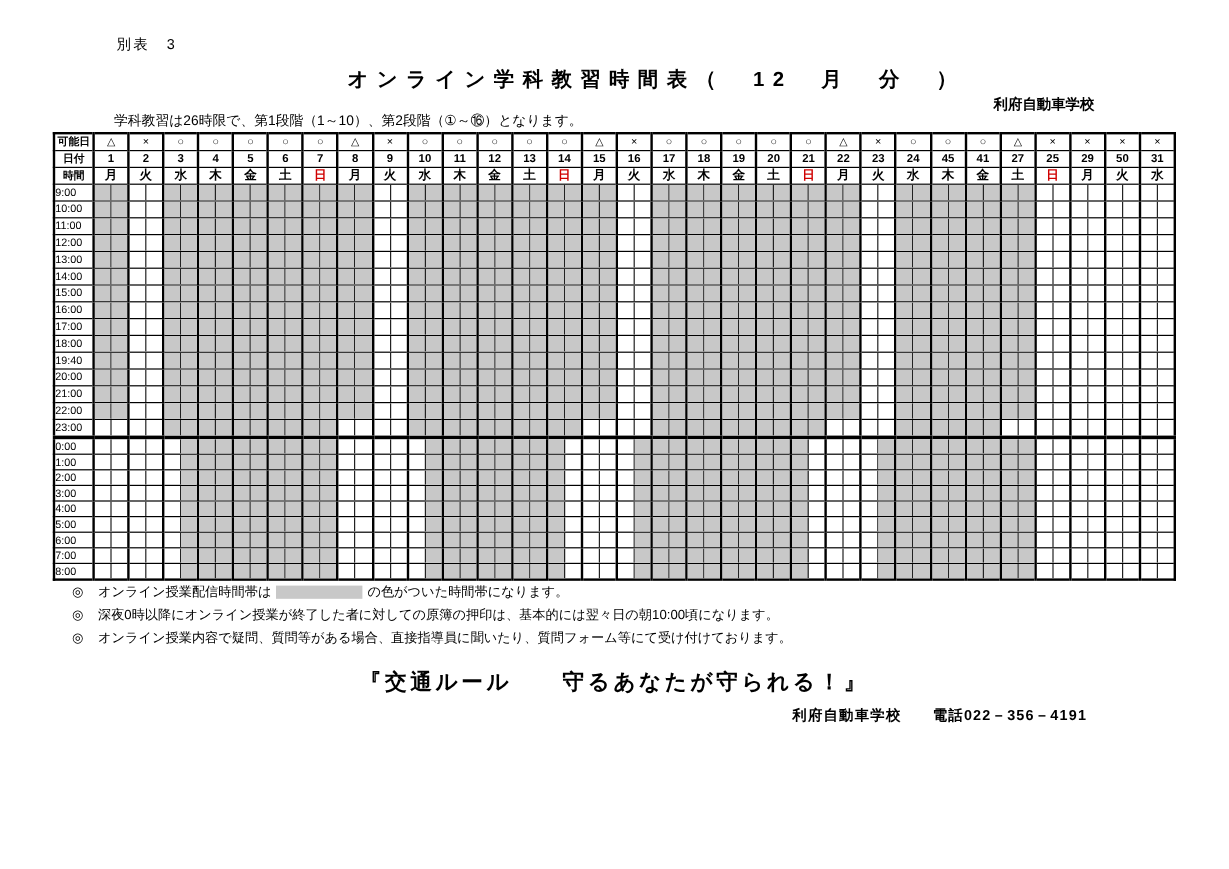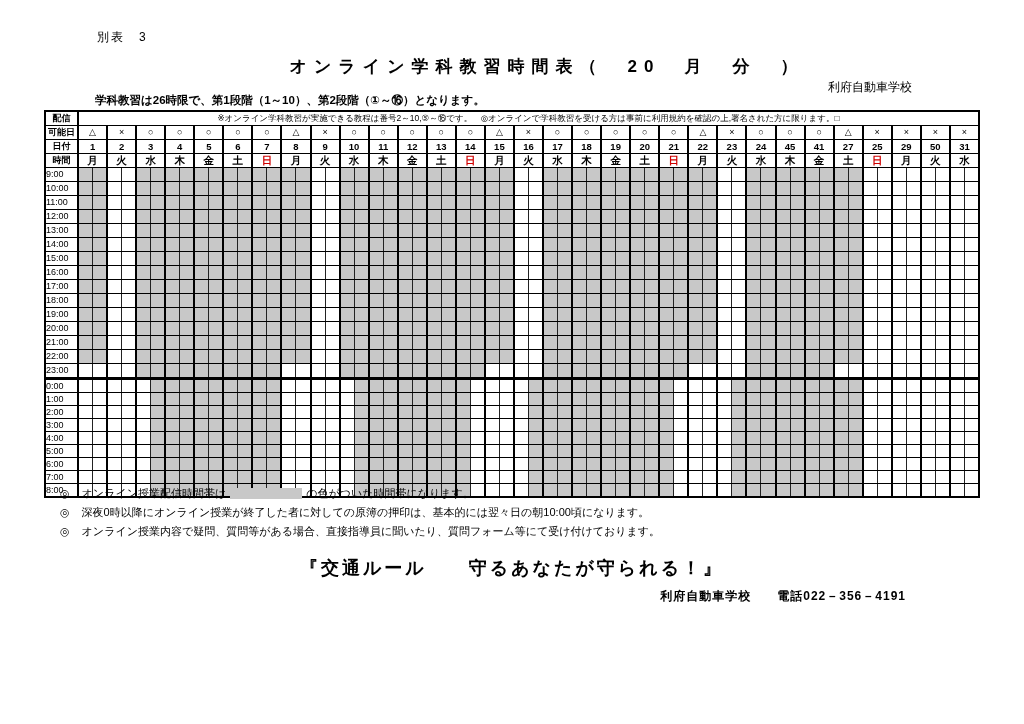--- a/index.html
+++ b/index.html
@@ -4,22 +4,22 @@
 <style>
   html,body{margin:0;padding:0}
   body{
     width:1024px;height:724px;background:#ffffff;position:relative;
     font-family:"Liberation Sans","DejaVu Sans",sans-serif;color:#000;
     --shade:#c8c8c8;--sun:#d00000;
   }
   .abs{position:absolute}
   #doc-label{left:97px;top:29px;font-size:12px;letter-spacing:2px}
   #main-title{left:70px;right:0;top:55px;text-align:center;font-size:17px;font-weight:bold;letter-spacing:7px;white-space:nowrap}
-  #school-top{right:112px;top:79px;font-size:12px;font-weight:normal}
-  #intro{left:95px;top:93px;font-size:11.5px;font-weight:bold}
+  #school-top{right:112px;top:79px;font-size:12px;font-weight:bold}
+  #intro{left:95px;top:93px;font-size:11.5px;font-weight:normal}
 
   #sched{position:absolute;left:44px;top:110px;width:936px;border-collapse:collapse;table-layout:fixed;border:2px solid #000;background:#fff}
   #sched td{border:1px solid #000;padding:0;height:13px;overflow:hidden;line-height:1;vertical-align:middle}
   #sched td.day{border-left:2px solid #000}
   #sched td.lab{font-size:9px;font-weight:bold;text-align:center;border-right:2px solid #000}
   #sched td.note{font-size:8.5px;text-align:center;white-space:nowrap}
   #sched td.sym{font-size:9px;text-align:center}
   #sched td.date{font-size:9.5px;font-weight:bold;text-align:center}
   #sched td.wd{font-size:10.5px;font-weight:bold;text-align:center}
   #sched td.time{font-size:9px;padding-right:3px;font-weight:normal}
@@ -35,21 +35,21 @@
   .note-line{display:flex;align-items:center;margin-bottom:4px;white-space:nowrap}
   .note-line .mk{margin-right:12px}
   .swatch{display:inline-block;width:72px;height:11px;background:var(--shade);margin:0 4px}
   #slogan{left:0;right:0;top:556px;text-align:center;font-size:18px;font-weight:bold;letter-spacing:3px}
   #footer-line{right:118px;top:588px;font-size:12px;font-weight:bold;letter-spacing:1px}
 </style>
 </head>
 <body style="--shade: #c8c8c8; --sun: #d00000;">
 
 <div class="abs" id="doc-label">別表　3</div>
-<div class="abs" id="main-title">オンライン学科教習時間表（　20　月　分　）</div>
+<div class="abs" id="main-title">オンライン学科教習時間表（　12　月　分　）</div>
 <div class="abs" id="school-top">利府自動車学校</div>
 <div class="abs" id="intro">学科教習は26時限で、第1段階（1～10）、第2段階（①～⑯）となります。</div>
 
 <table id="sched">
     <colgroup>
       <col style="width:33px">
       <col>
       <col>
       <col>
       <col>
@@ -75,24 +75,20 @@
       <col>
       <col>
       <col>
       <col>
       <col>
       <col>
       <col>
       <col>
     </colgroup>
     <tbody>
-      <tr>
-        <td class="lab">配信</td>
-        <td class="note day" colspan="31">※オンライン学科教習が実施できる教程は番号2～10,⑤～⑯です。　◎オンラインで学科教習を受ける方は事前に利用規約を確認の上,署名された方に限ります。□</td>
-      </tr>
       <tr>
         <td class="lab">可能日</td>
         <td class="sym day">△</td>
         <td class="sym day">×</td>
         <td class="sym day">○</td>
         <td class="sym day">○</td>
         <td class="sym day">○</td>
         <td class="sym day">○</td>
         <td class="sym day">○</td>
         <td class="sym day">△</td>
@@ -2072,21 +2068,21 @@
           </div>
         </td>
         <td class="day">
           <div class="sp">
             <i class=""></i>
             <i class=""></i>
           </div>
         </td>
       </tr>
       <tr class="ev">
-        <td class="time">19:00</td>
+        <td class="time">19:40</td>
         <td class="day">
           <div class="sp">
             <i class="g"></i>
             <i class="g"></i>
           </div>
         </td>
         <td class="day">
           <div class="sp">
             <i class=""></i>
             <i class=""></i>

